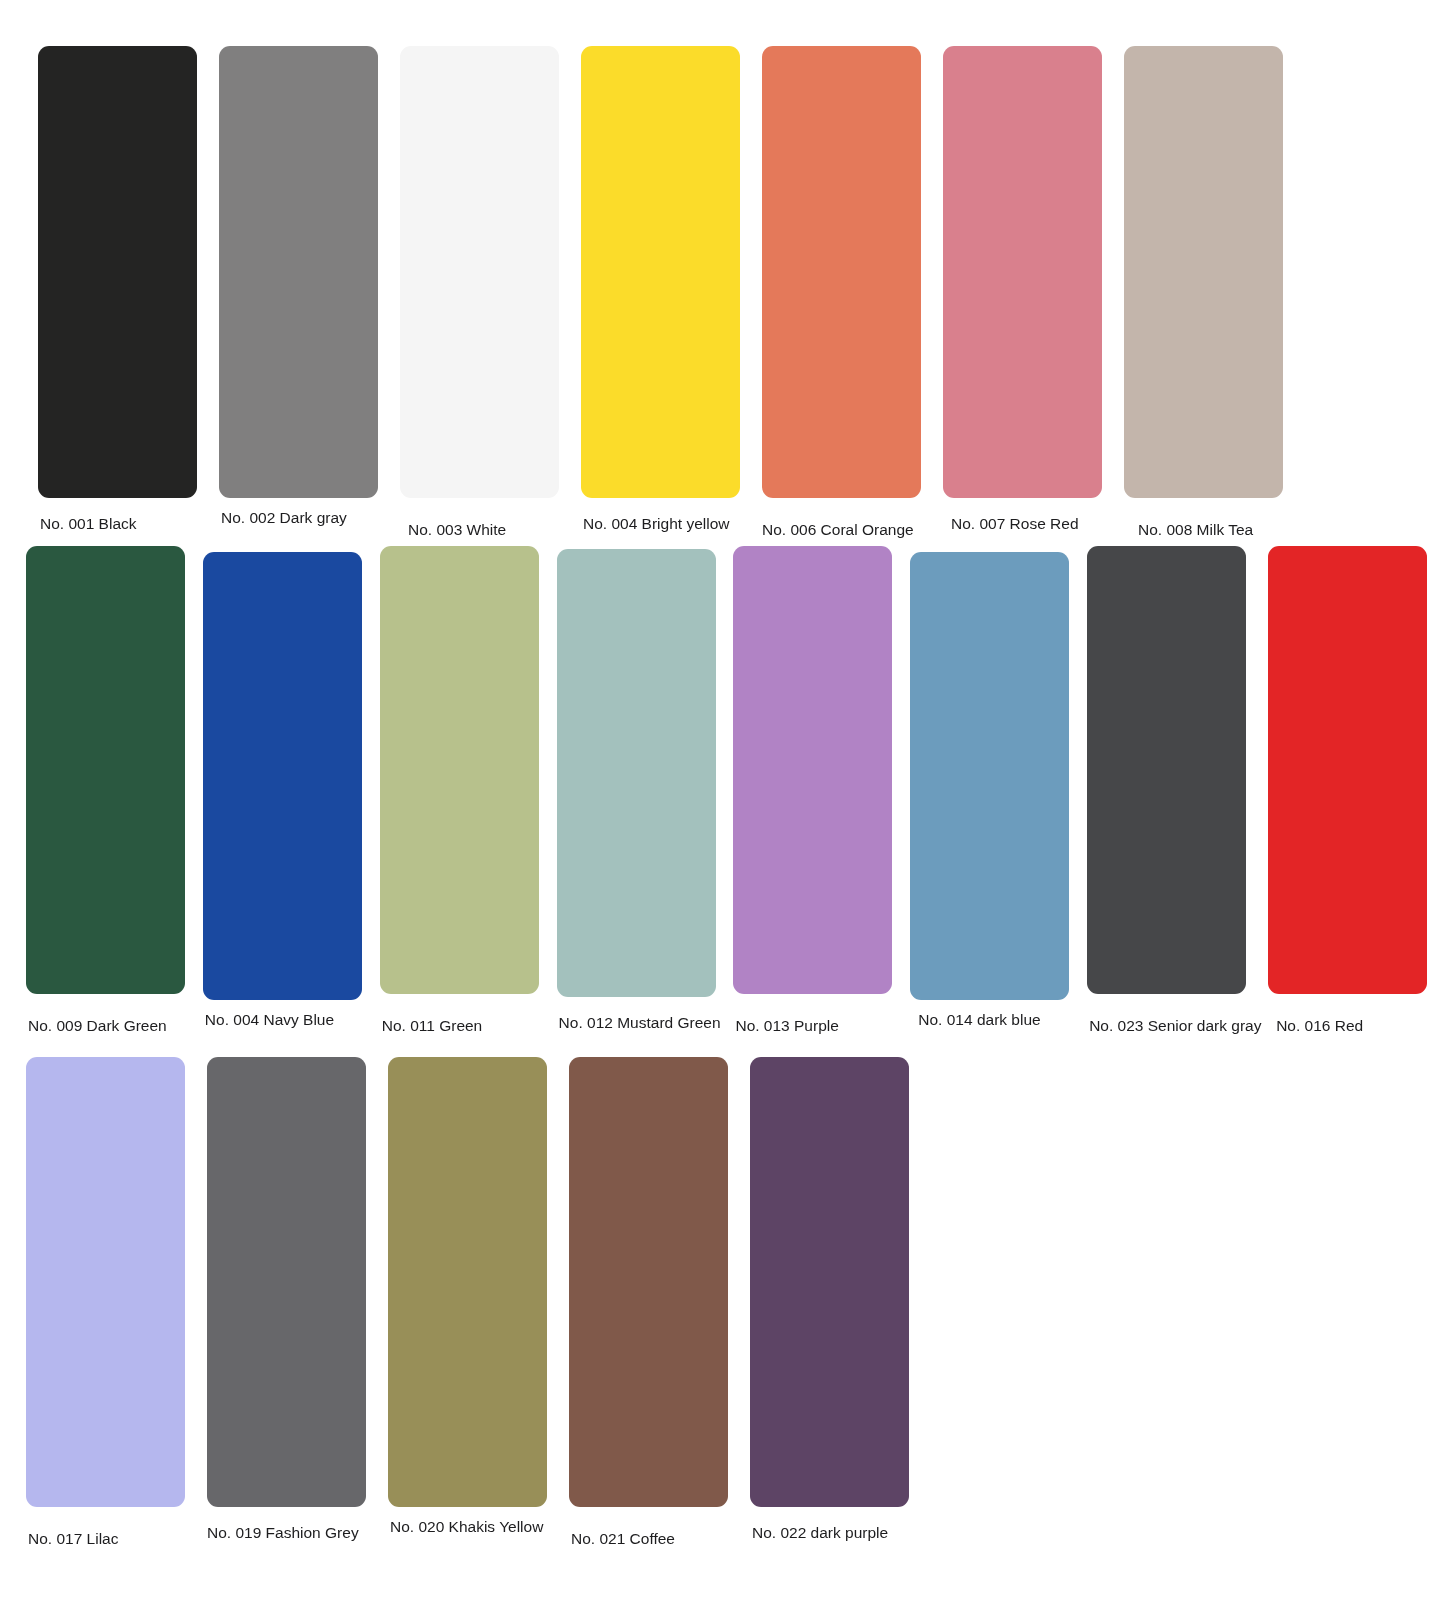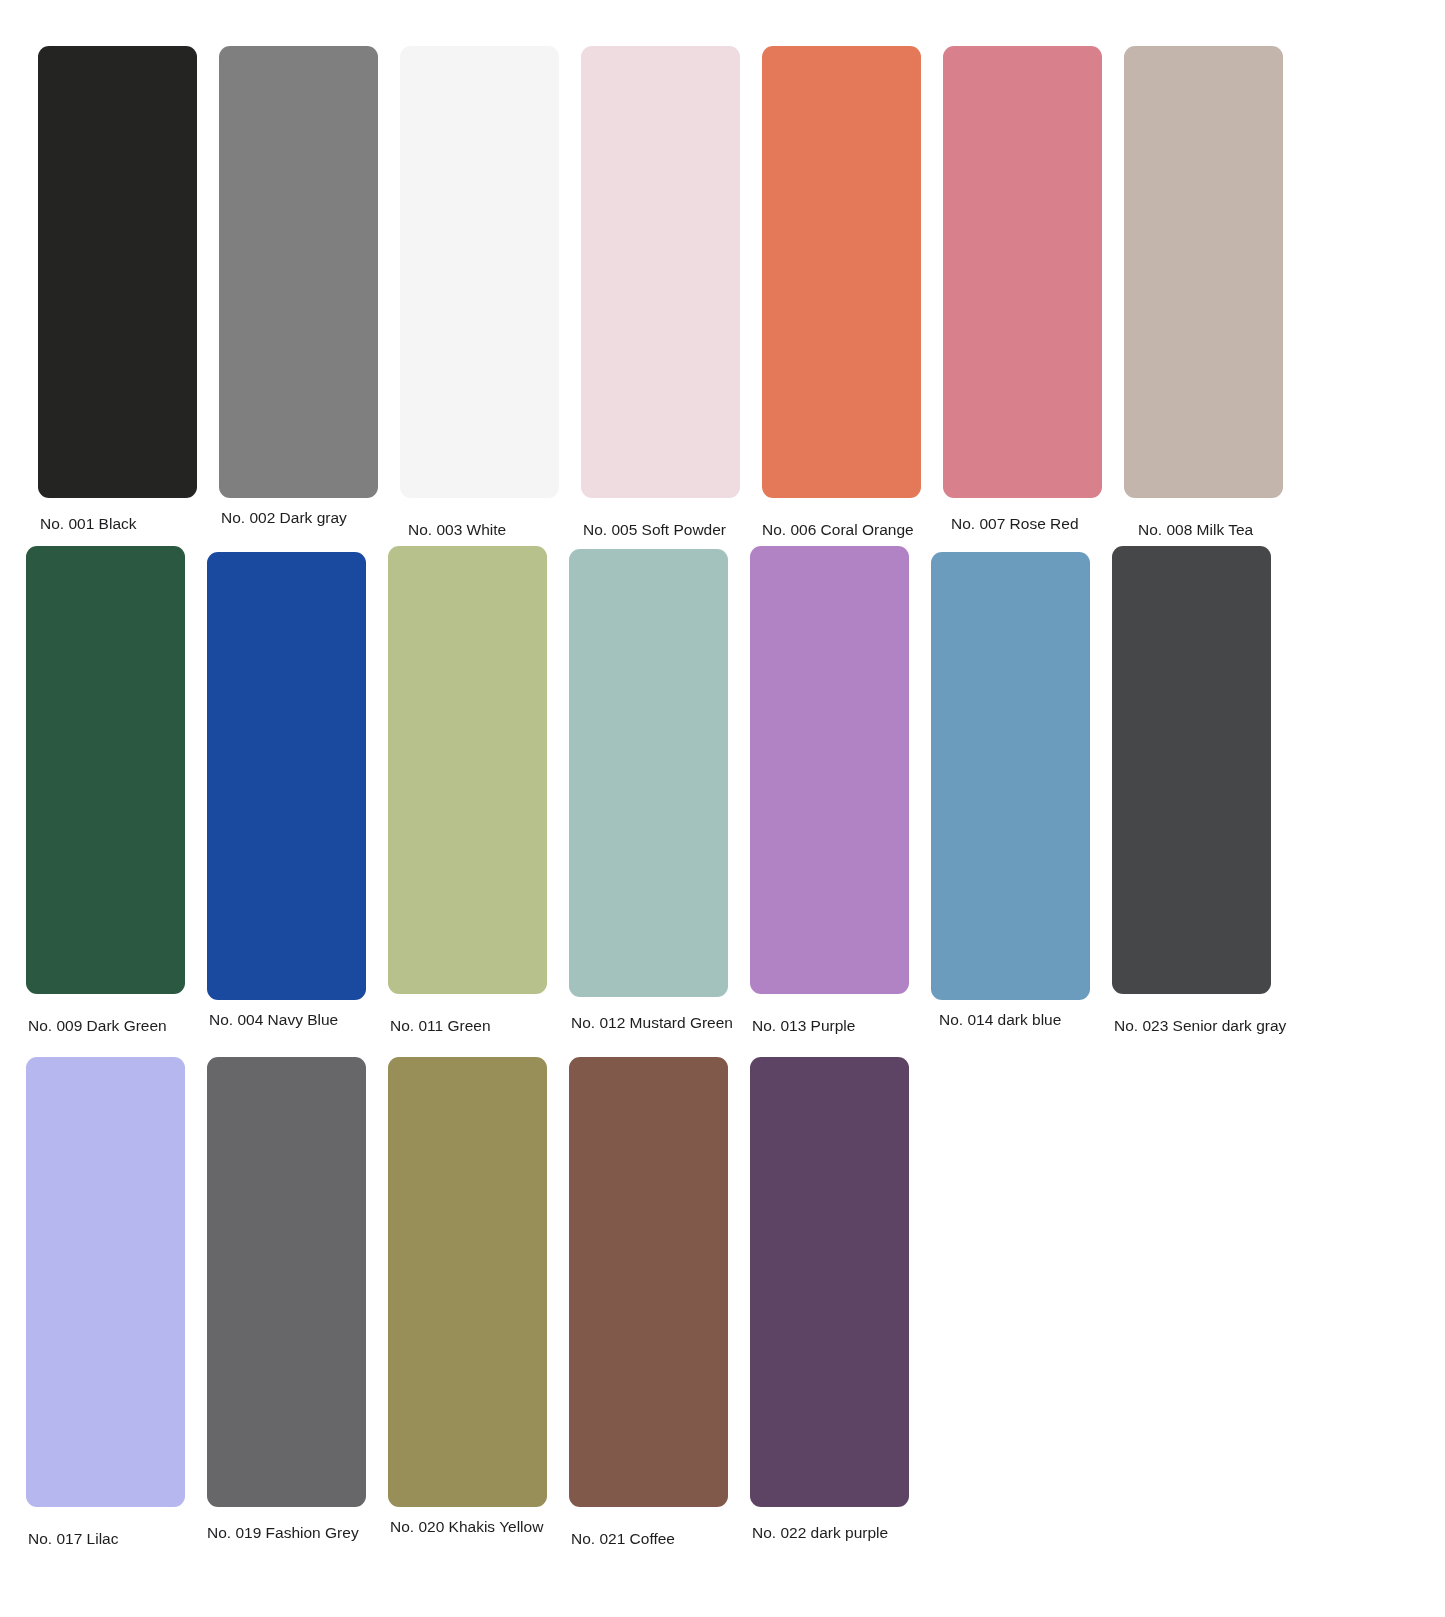--- a/index.html
+++ b/index.html
@@ -84,22 +84,22 @@
     </div>
     <div class="swatch-cell">
       <div class="swatch-chip" style="background:#807f7f;"></div>
       <div class="swatch-label indent-c lbl-up">No. 002 Dark gray</div>
     </div>
     <div class="swatch-cell">
       <div class="swatch-chip" style="background:#f5f5f5;"></div>
       <div class="swatch-label indent-a lbl-down">No. 003 White</div>
     </div>
     <div class="swatch-cell">
-      <div class="swatch-chip" style="background:#eedce0;"></div>
-      <div class="swatch-label indent-c lbl-down">No. 005 Soft Powder</div>
+      <div class="swatch-chip" style="background:#fbdc2a;"></div>
+      <div class="swatch-label indent-c lbl-mid">No. 004 Bright yellow</div>
     </div>
     <div class="swatch-cell">
       <div class="swatch-chip" style="background:#e4795a;"></div>
       <div class="swatch-label lbl-down">No.  006 Coral Orange</div>
     </div>
     <div class="swatch-cell">
       <div class="swatch-chip" style="background:#d9808d;"></div>
       <div class="swatch-label indent-a lbl-mid">No. 007 Rose Red</div>
     </div>
     <div class="swatch-cell">
@@ -130,20 +130,24 @@
       <div class="swatch-label indent-c lbl-down">No.  013 Purple</div>
     </div>
     <div class="swatch-cell">
       <div class="swatch-chip" style="background:#6c9cbd;"></div>
       <div class="swatch-label indent-a lbl-up">No. 014 dark blue</div>
     </div>
     <div class="swatch-cell">
       <div class="swatch-chip" style="background:#464749;"></div>
       <div class="swatch-label indent-c lbl-down">No. 023 Senior dark gray</div>
     </div>
+    <div class="swatch-cell">
+      <div class="swatch-chip" style="background:#e32526;"></div>
+      <div class="swatch-label indent-a lbl-down">No. 016 Red</div>
+    </div>
   </div>
 
   <div class="swatch-row row-3">
     <div class="swatch-cell">
       <div class="swatch-chip" style="background:#b5b7ee;"></div>
       <div class="swatch-label indent-c lbl-down">No.  017 Lilac</div>
     </div>
     <div class="swatch-cell">
       <div class="swatch-chip" style="background:#67676a;"></div>
       <div class="swatch-label lbl-mid">No. 019 Fashion Grey</div>

